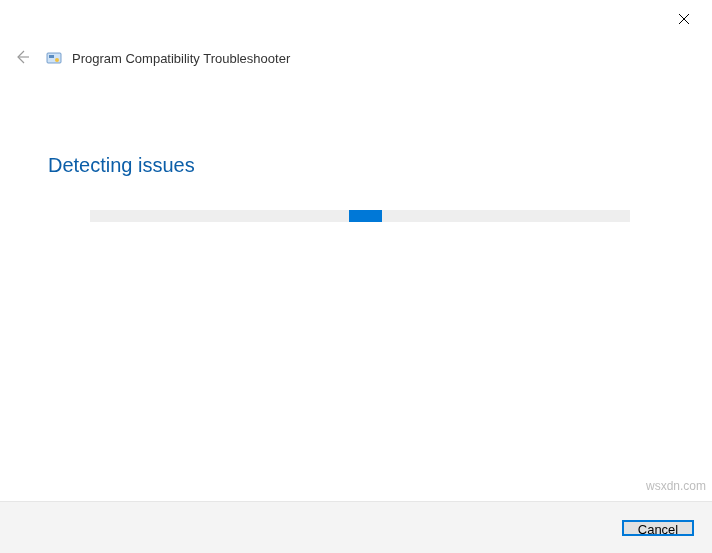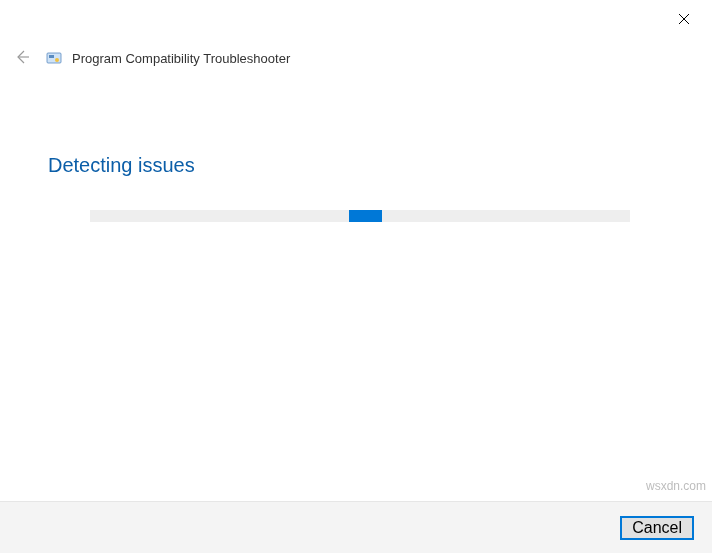--- a/index.html
+++ b/index.html
@@ -86,25 +86,25 @@
       height: 52px;
       background: #f4f4f4;
       border-top: 1px solid #e6e6e6;
       display: flex;
       align-items: center;
       justify-content: flex-end;
       padding-right: 18px;
     }
     .cancel-btn {
       min-width: 72px;
-      height: 24px;
+      height: 16px;
       background: #e1e1e1;
       border: 2px solid #0078d7;
       font-family: inherit;
-      font-size: 16px;
+      font-size: 13px;
       color: #000;
       cursor: pointer;
       padding: 0 10px;
     }
     .watermark {
       position: absolute;
       right: 6px;
       bottom: 60px;
       font-size: 12px;
       color: #bdbdbd;

